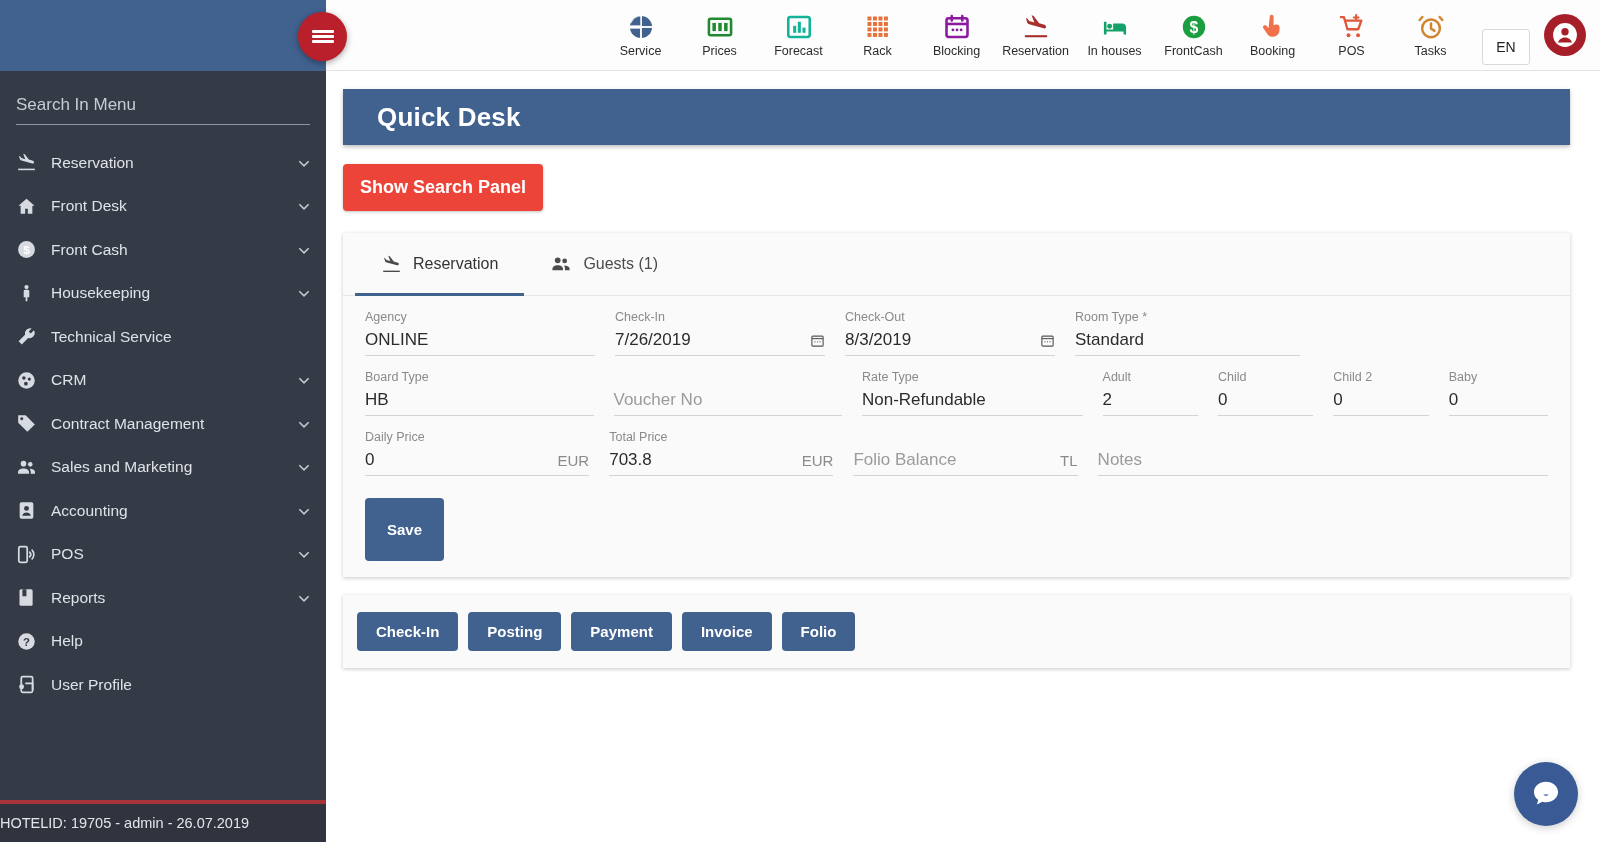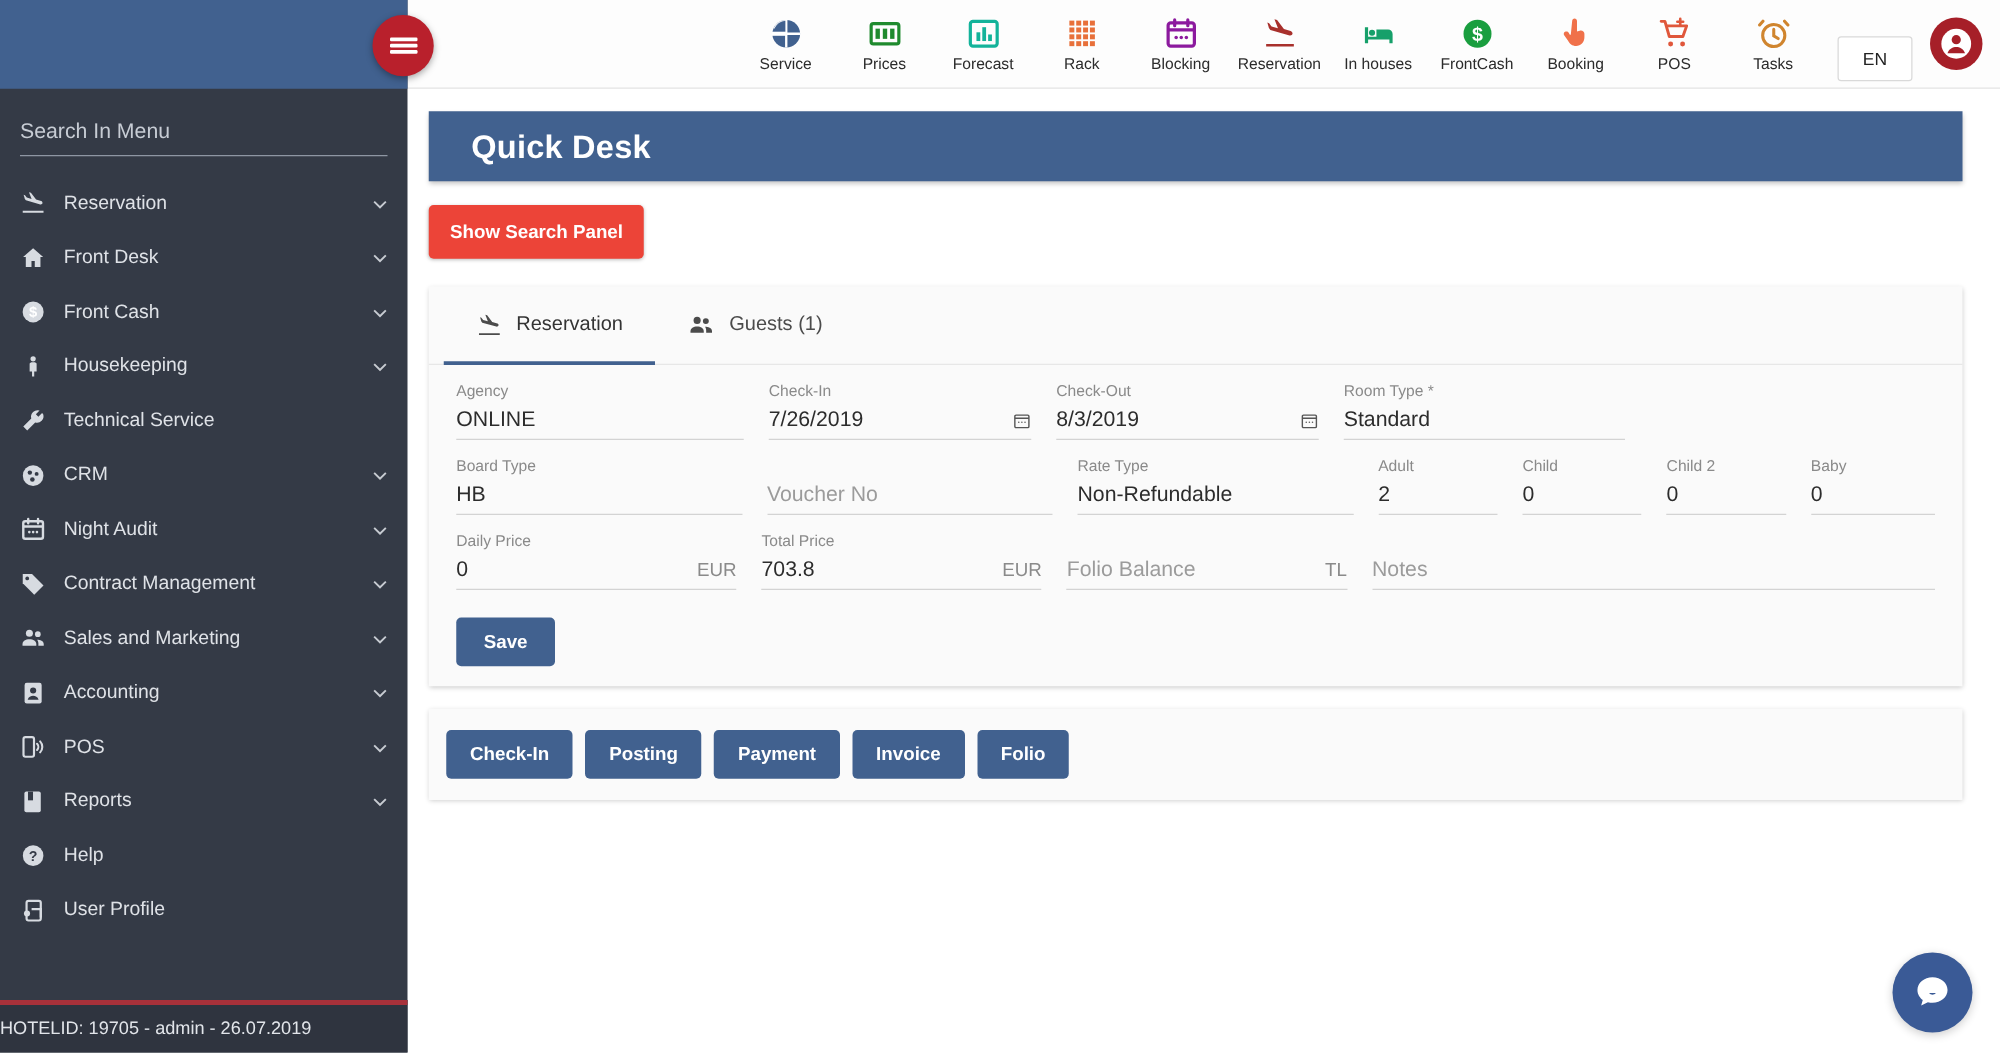--- a/index.html
+++ b/index.html
@@ -92,21 +92,21 @@
   .nav-item {
     width: 79px; height: 71px;
     display: flex; flex-direction: column;
     align-items: center; justify-content: center;
     cursor: pointer;
     gap: 3px;
   }
   .nav-ico { height: 28px; display: flex; align-items: center; }
   .nav-label { font-size: 12.5px; color: #2b2b2b; }
   #lang-box {
-    width: 60px; height: 36px;
+    width: 48px; height: 36px;
     border: 1px solid #d9d9d9; border-radius: 3px;
     background: #fff;
     display: flex; align-items: center; justify-content: center;
     font-size: 14px; color: #222;
     margin-left: 12px; margin-right: 14px;
     cursor: pointer;
     margin-top: 24px;
   }
   #avatar-btn {
     width: 42px; height: 42px; border-radius: 50%;
@@ -132,21 +132,21 @@
   }
   #page-title-bar h1 {
     color: #fff; font-size: 26px; font-weight: bold;
     letter-spacing: .2px;
   }
   #show-search-panel {
     margin: 19px 1px 0 17px;
     background: #ec4438;
     color: #fff;
     border: none; border-radius: 4px;
-    font-size: 15px; font-weight: bold;
+    font-size: 18px; font-weight: bold;
     font-family: "Liberation Sans", sans-serif;
     padding: 13px 17px;
     cursor: pointer;
     box-shadow: 0 1px 3px rgba(0,0,0,.25);
   }
 
   #form-card {
     margin: 22px 30px 0 17px;
     background: #fafafa;
     box-shadow: 0 1px 4px rgba(0,0,0,.22);
@@ -211,21 +211,21 @@
   .dots { display: flex; gap: 2.5px; cursor: pointer; }
   .dots i { width: 4px; height: 4px; background: #2a2a2a; border-radius: 50%; display: block; }
   .cal-ico { flex: 0 0 15px; display: flex; align-items: center; cursor: pointer; }
 
   #save-btn {
     margin: 22px 0 0 22px;
     background: #41618f; color: #fff;
     border: none; border-radius: 4px;
     font-size: 15px; font-weight: bold;
     font-family: "Liberation Sans", sans-serif;
-    padding: 11px 22px;
+    padding: 23px 22px;
     cursor: pointer;
   }
 
   #action-card {
     margin: 18px 30px 0 17px;
     background: #fafafa;
     box-shadow: 0 1px 4px rgba(0,0,0,.22);
     display: flex; gap: 10px;
     padding: 17px 0 17px 14px;
   }
@@ -316,36 +316,20 @@
       <div class="menu-item">
         <span class="menu-ico">
           <svg width="21" height="21" viewBox="0 0 24 24">
             <circle cx="12" cy="12" r="9.4" fill="#d7dbe1"></circle>
             <circle cx="9" cy="9.2" r="2" fill="#343a46"></circle>
             <circle cx="15.2" cy="10.4" r="1.8" fill="#343a46"></circle>
             <circle cx="11.3" cy="15.6" r="2.1" fill="#343a46"></circle>
           </svg>
         </span>
         <span class="menu-label">CRM</span>
-        <span class="menu-chev"><svg width="16" height="16" viewBox="0 0 24 24">
-            <path d="M5.8 8.6 12 14.8l6.2-6.2 1.6 1.6L12 18 4.2 10.2z" fill="#d7dbe1"></path>
-          </svg></span>
-      </div>
-      <div class="menu-item">
-        <span class="menu-ico">
-          <svg width="21" height="21" viewBox="0 0 24 24">
-            <rect x="3" y="4.5" width="18" height="16" rx="1.8" fill="none" stroke="#d7dbe1" stroke-width="2.2"></rect>
-            <path d="M3 9.4h18" stroke="#d7dbe1" stroke-width="2.2"></path>
-            <path d="M7.5 2.5v4M16.5 2.5v4" stroke="#d7dbe1" stroke-width="2.2" stroke-linecap="round"></path>
-            <circle cx="8.5" cy="14.5" r="1.2" fill="#d7dbe1"></circle>
-            <circle cx="12" cy="14.5" r="1.2" fill="#d7dbe1"></circle>
-            <circle cx="15.5" cy="14.5" r="1.2" fill="#d7dbe1"></circle>
-          </svg>
-        </span>
-        <span class="menu-label">Night Audit</span>
         <span class="menu-chev"><svg width="16" height="16" viewBox="0 0 24 24">
             <path d="M5.8 8.6 12 14.8l6.2-6.2 1.6 1.6L12 18 4.2 10.2z" fill="#d7dbe1"></path>
           </svg></span>
       </div>
       <div class="menu-item">
         <span class="menu-ico">
           <svg width="21" height="21" viewBox="0 0 24 24">
             <path d="M11 2.5 21.5 13 13 21.5 2.5 11V2.5z" fill="#d7dbe1"></path>
             <circle cx="6.6" cy="6.6" r="1.7" fill="#343a46"></circle>
           </svg>

